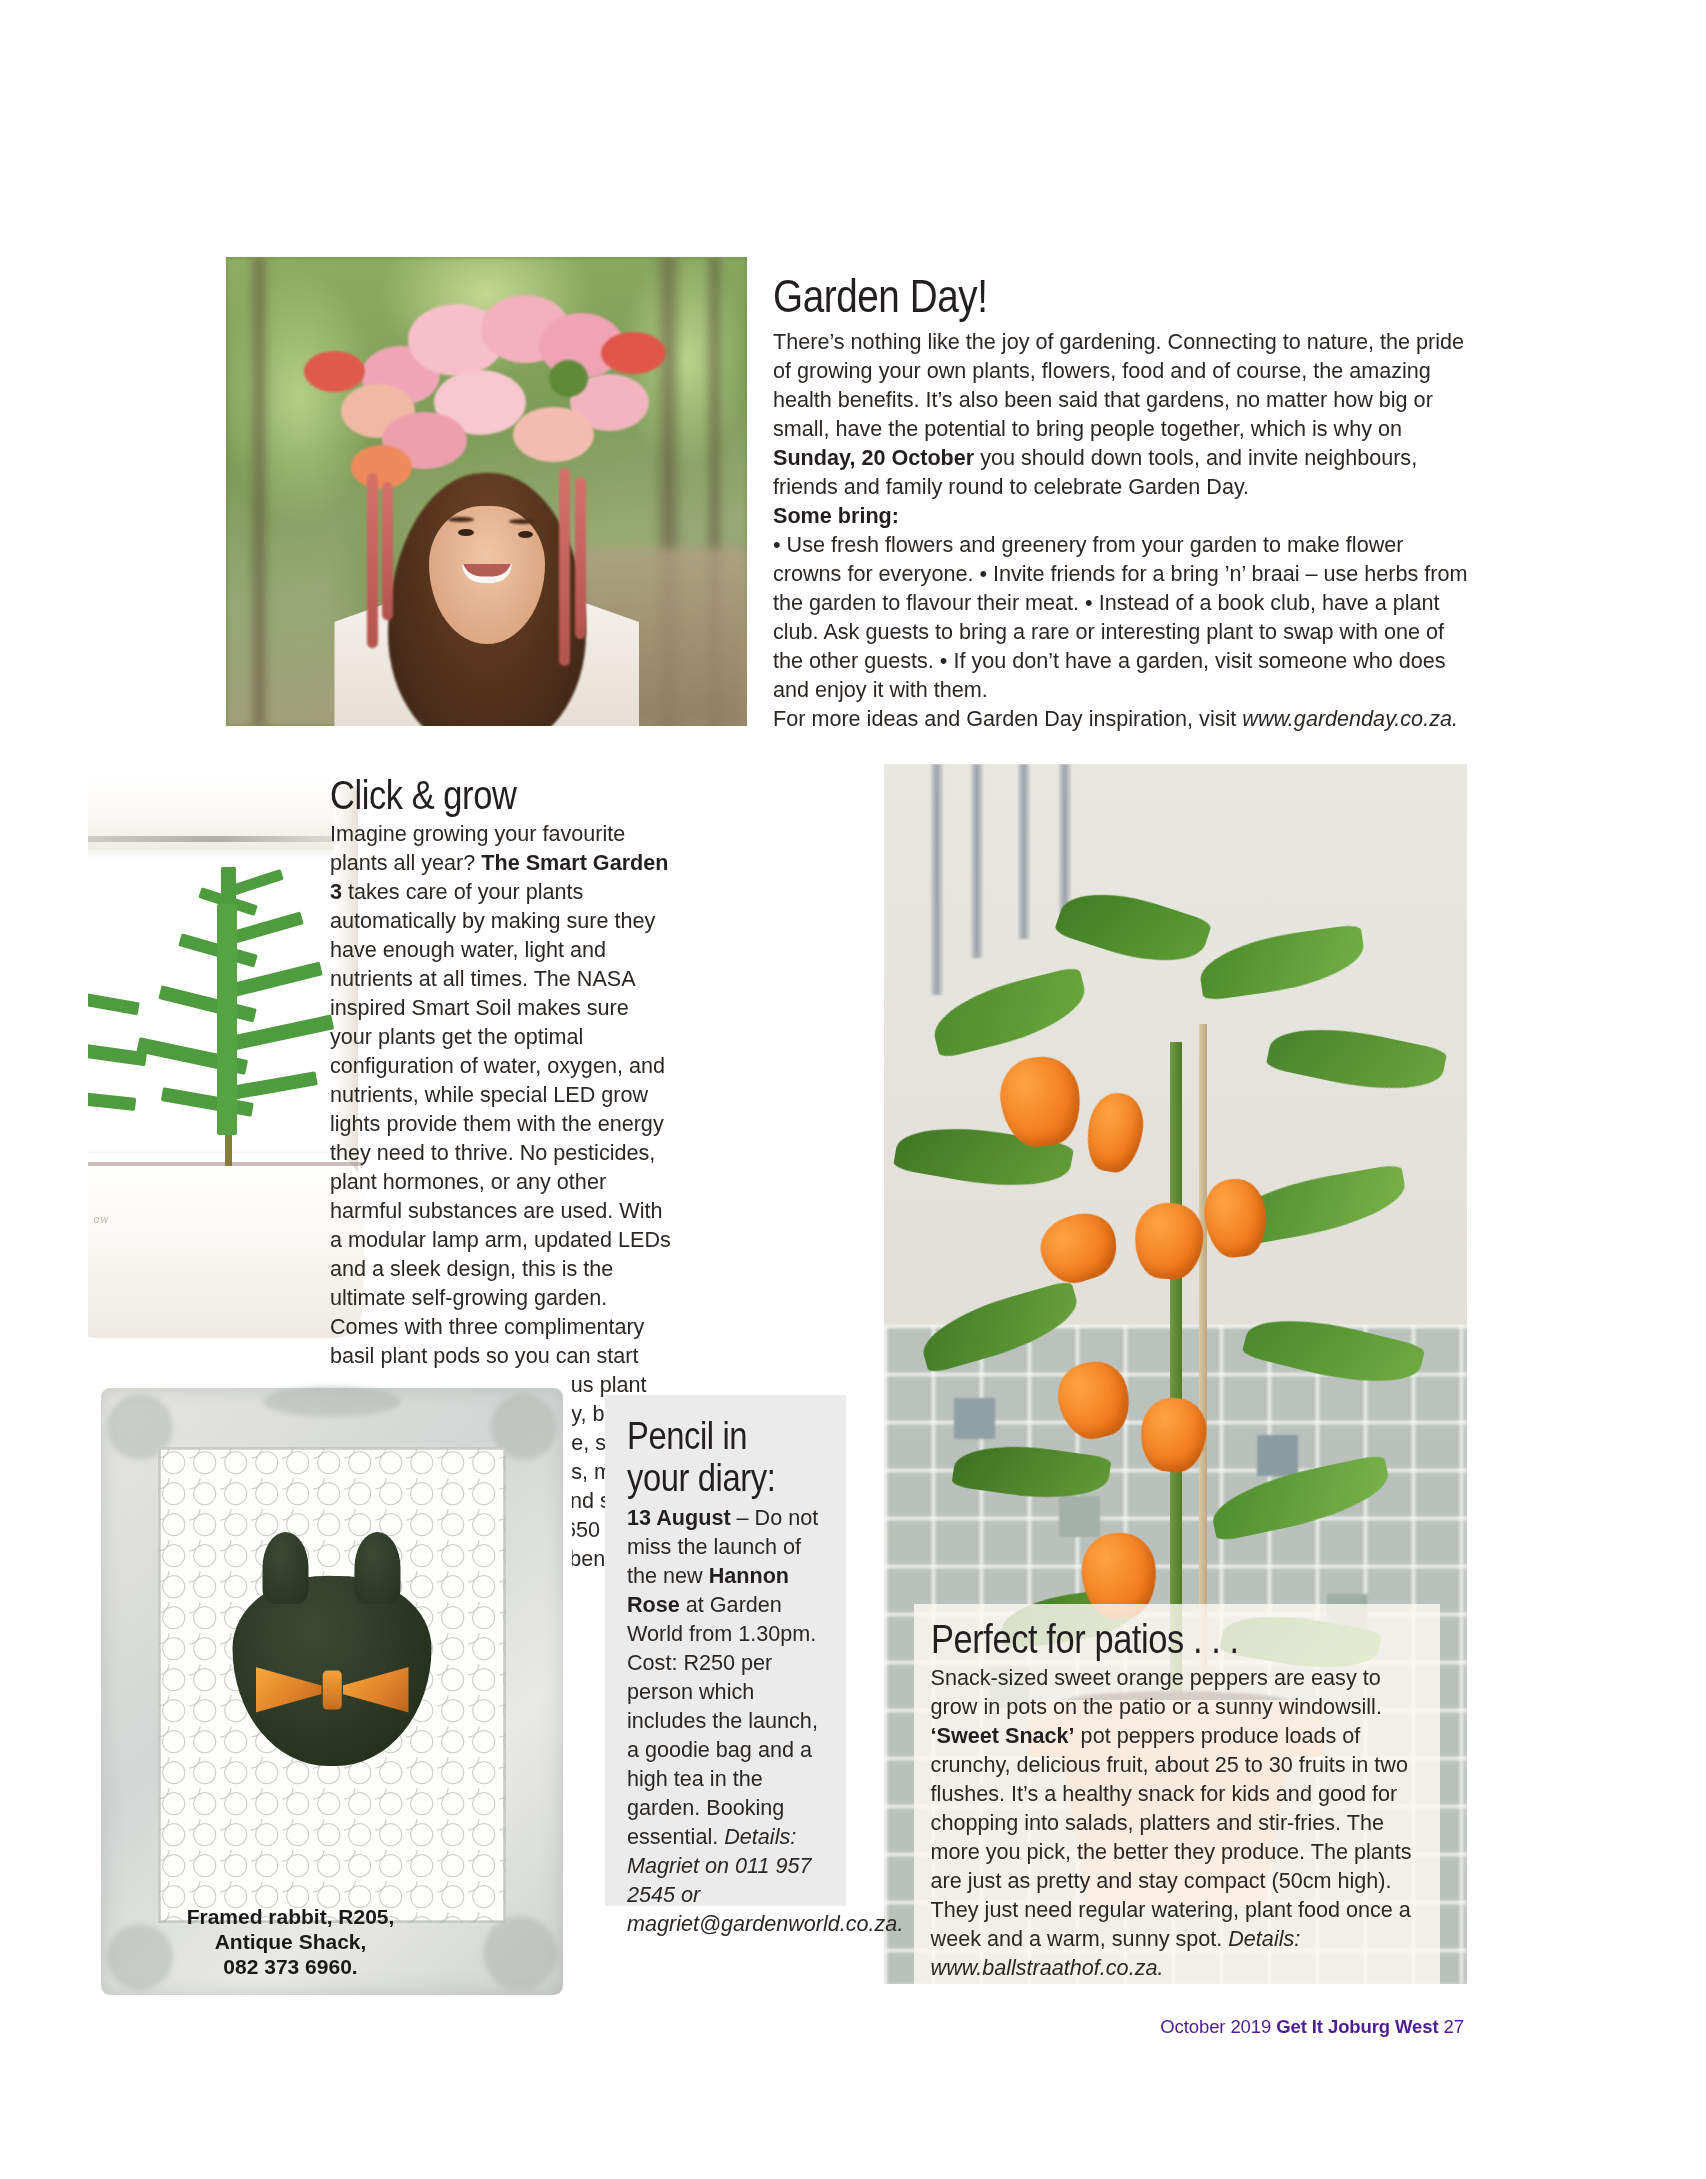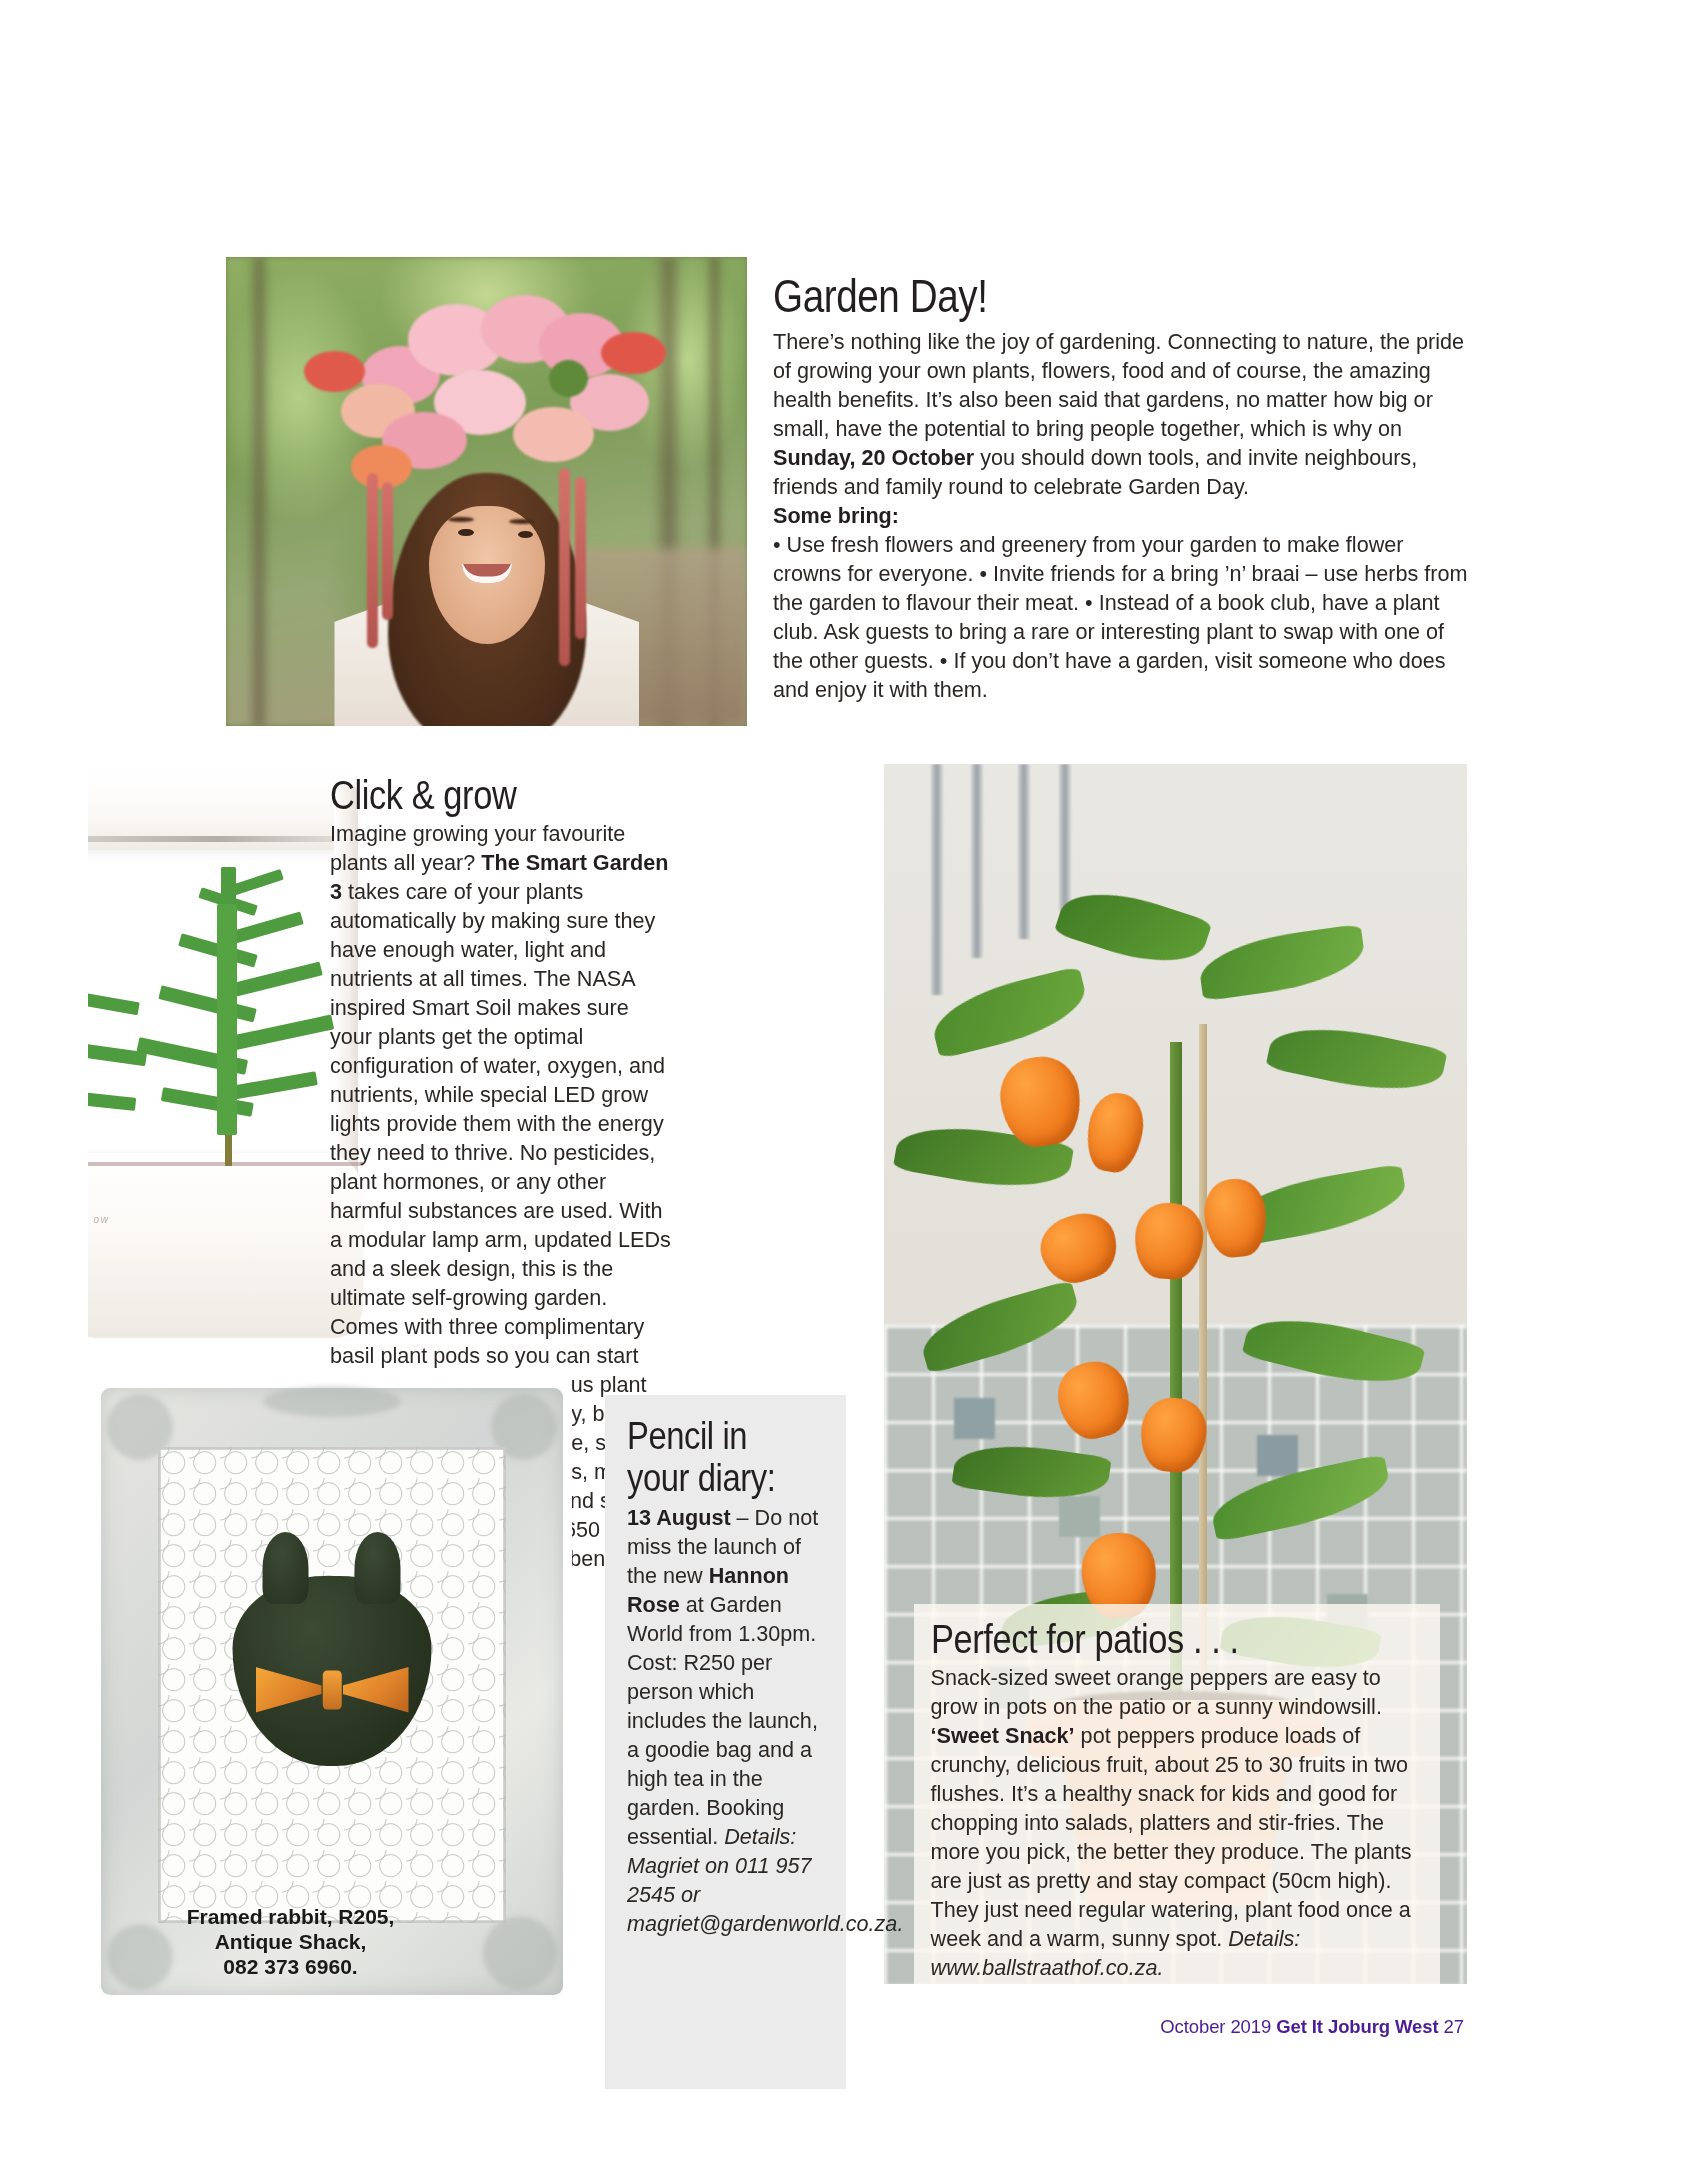--- a/index.html
+++ b/index.html
@@ -149,21 +149,21 @@
     background:linear-gradient(135deg,#f6ab3c,#e0832a 55%,#b9611c);}
   .fr-bowknot{position:absolute;left:50%;top:50%;transform:translate(-50%,-50%);width:18.5px;height:39px;
     border-radius:4.6px;background:linear-gradient(180deg,#f3a23a,#c46f20);}
   #rabbit-caption{
     position:absolute;left:92px;top:1904px;width:397px;text-align:center;
     font-size:21px;line-height:25px;font-weight:700;color:#1a1a1a;
   }
 
   
   #diary-box{
-    position:absolute;left:605px;top:1395px;width:241px;height:694px;
+    position:absolute;left:605px;top:1395px;width:241px;height:511px;
     background:#ebebeb;box-sizing:border-box;padding:20px 22px 0 22px;
   }
   #diary-body{font-size:21.6px;line-height:29px;color:#2b2724;}
 
   
   #footer{
     position:absolute;right:242px;top:2016px;font-size:18.5px;color:#4c1d95;white-space:nowrap;
     letter-spacing:-0.1px;
   }
   #footer .mag{font-weight:700;}
@@ -210,20 +210,23 @@
 
   <div style="position:absolute;left:773px;top:271px;width:697px;">
     <div class="hd" style="font-size:46px;line-height:50px;margin:0 0 5.5px 0;width:120%;">Garden Day!</div>
     <p class="body" style="margin:0;">
       <span>There’s nothing like the joy of gardening. Connecting to nature, the pride of growing your own plants, flowers, food and of course, the amazing health benefits. It’s also been said that gardens, no matter how big or small, have the potential to bring people together, which is why on </span><b>Sunday, 20 October</b><span> you should down tools, and invite neighbours, friends and family round to celebrate Garden Day.</span>
     </p>
     <p class="body" style="margin:0;">
       <b>Some bring:</b>
     </p>
     <p class="body" style="margin:0;">• Use fresh flowers and greenery from your garden to make flower crowns for everyone. • Invite friends for a bring ’n’ braai – use herbs from the garden to flavour their meat. • Instead of a book club, have a plant club. Ask guests to bring a rare or interesting plant to swap with one of the other guests. • If you don’t have a garden, visit someone who does and enjoy it with them.</p>
+    <p class="body" style="margin:0;">
+      <span>For more ideas and Garden Day inspiration, visit </span><i>www.gardenday.co.za.</i>
+    </p>
   </div>
 
   <div id="smartgarden-photo">
     <div class="sg-lamp"></div>
     <div class="sg-lampled"></div>
     <div class="sg-arm"></div>
     <div class="sg-base"></div>
     <div class="sg-baseline"></div>
     <div class="sg-logo">ow</div>
     <div class="sg-stem"></div>

